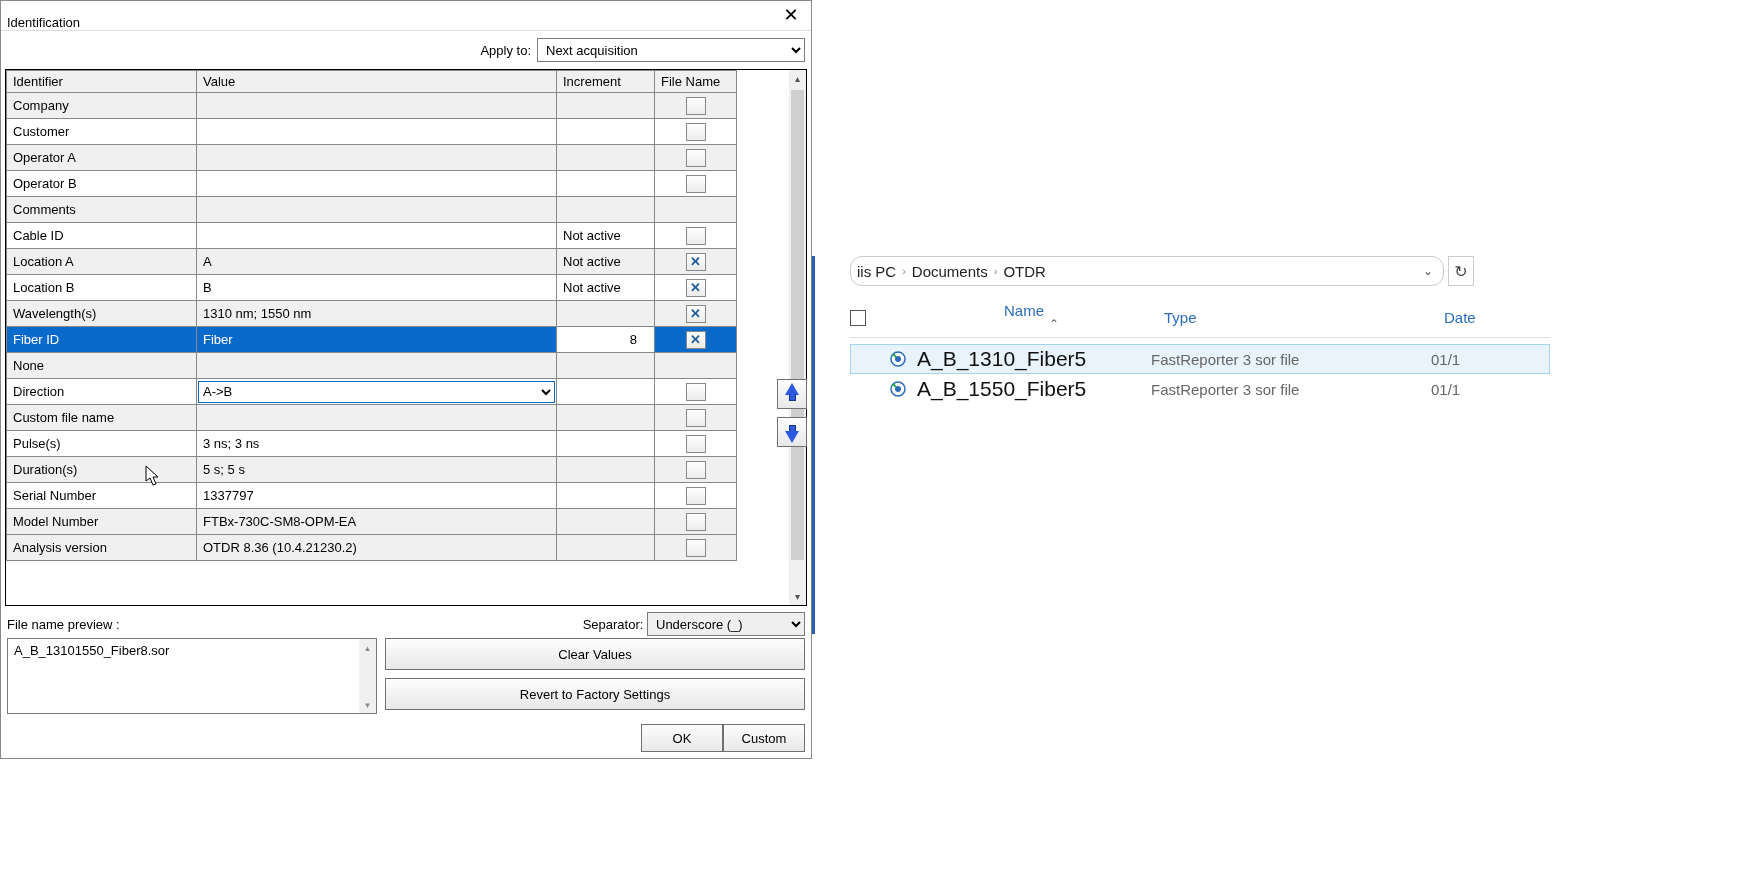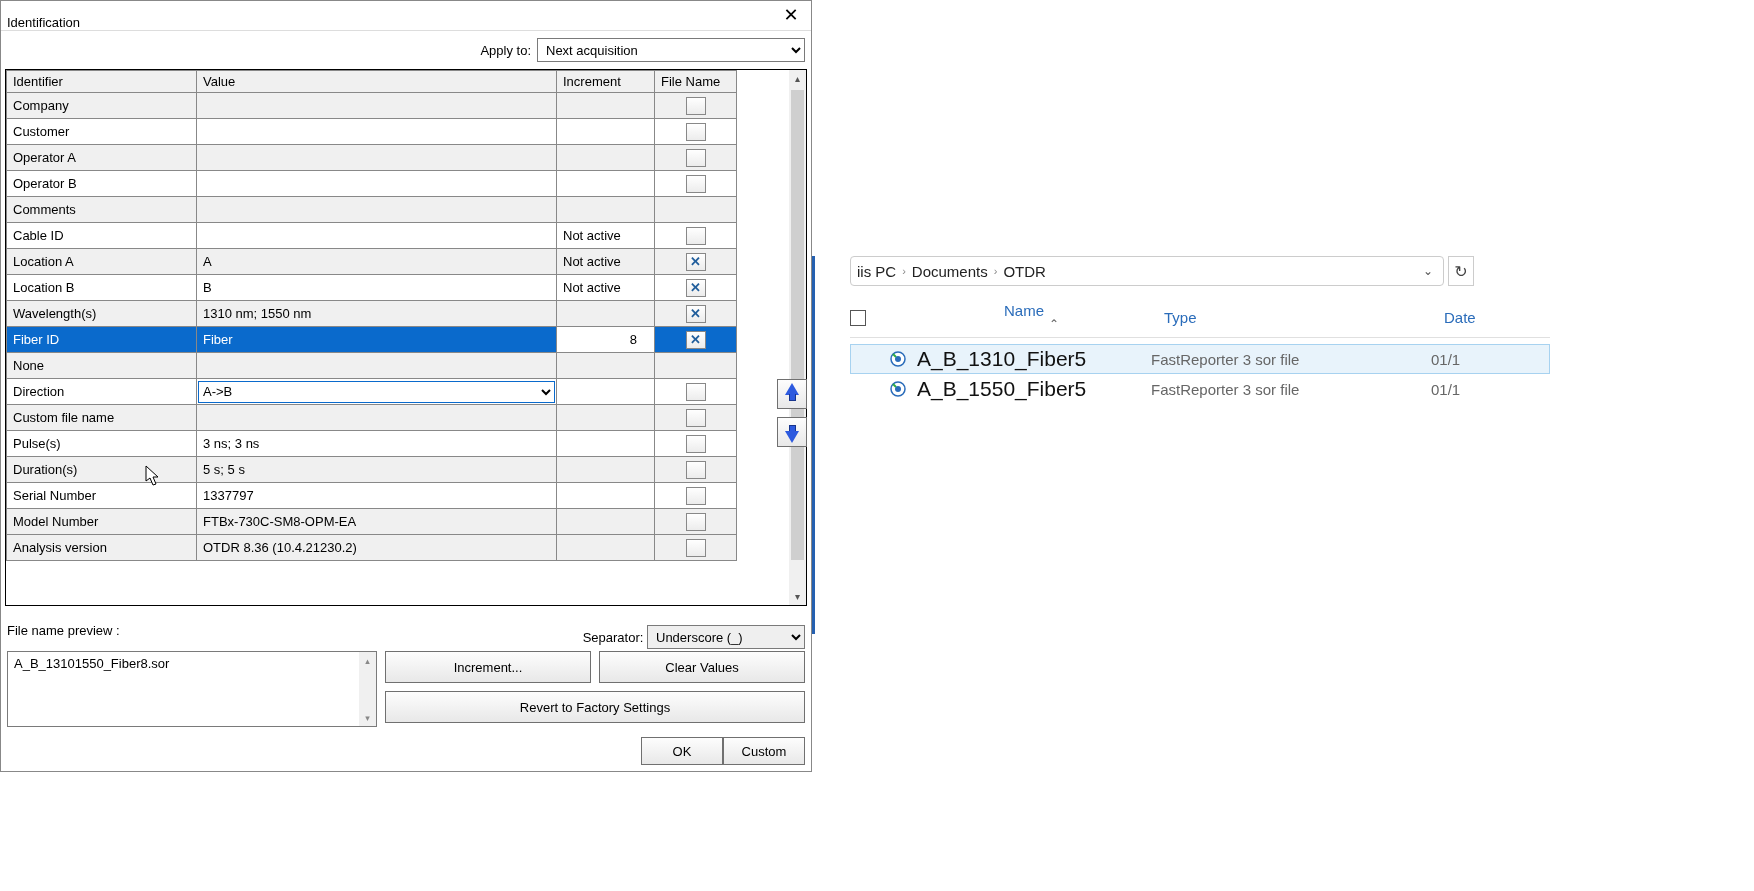--- a/index.html
+++ b/index.html
@@ -211,21 +211,20 @@
       align-items: center;
       justify-content: space-between;
       padding: 2px 6px 2px 6px;
     }
     .preview-row select {
       width: 158px;
       height: 24px;
       border: 1px solid #7a7a7a;
       padding-left: 4px;
       font-size: 13px;
-      margin-top: 13px;
     }
     .bottom-area {
       display: flex;
       padding: 0 6px 6px 6px;
       gap: 8px;
     }
     .preview-box {
       width: 370px;
       height: 76px;
       border: 1px solid #7a7a7a;
@@ -285,21 +284,21 @@
       font-size: 15px;
       color: #222;
     }
     .breadcrumb {
       height: 30px;
       border: 1px solid #ccc;
       display: flex;
       align-items: center;
       padding: 0 6px;
       background:#fff;
-      border-radius: 4px;
+      border-radius: 12px;
       width: 594px;
     }
     .bc-item { display:flex; align-items:center;}
     .bc-sep { margin: 0 6px; color:#888; font-size:11px;}
     .bc-down { margin-left: auto; color:#555; font-size:12px; padding: 0 4px;}
     .bc-refresh {
       margin-left: 4px;
       width: 26px; height: 30px; border:1px solid #ccc;
       display:flex;align-items:center;justify-content:center;
       font-size:16px;color:#444;
@@ -540,21 +539,20 @@
   <div class="bottom-area">
     <div class="preview-box">
       <span>A_B_13101550_Fiber8.sor</span>
       <div class="mini-scroll">
         <div class="ar u">▴</div>
           <div class="ar d">▾</div>
       </div>
     </div>
     <div class="btn-col">
       <div class="row">
-        <button class="half">Increment...</button>
         <button class="half">Clear Values</button>
       </div>
       <button>Revert to Factory Settings</button>
     </div>
   </div>
 
   <div class="ok-row">
     <button>OK</button>
     <button>Custom</button>
   </div>

